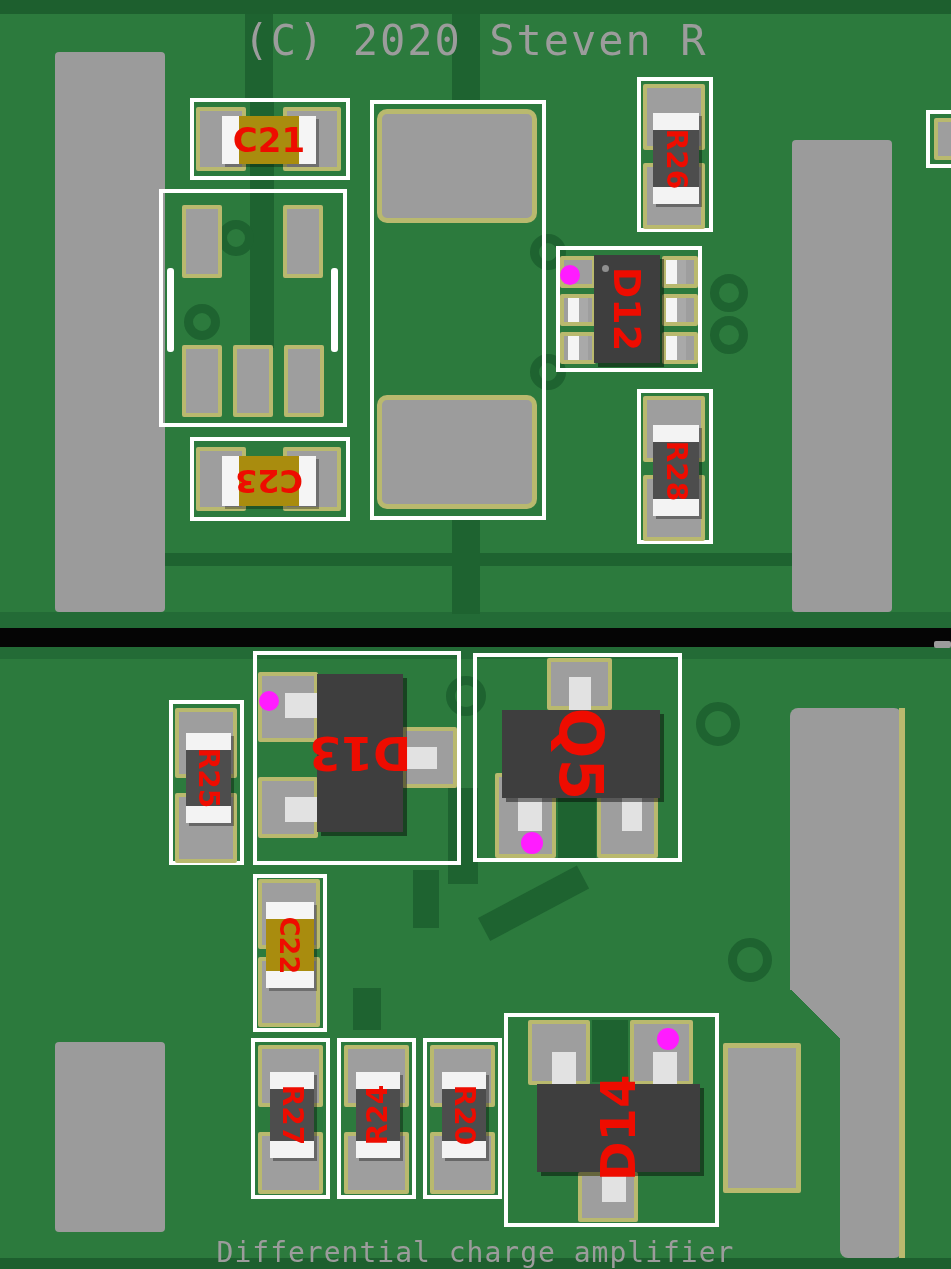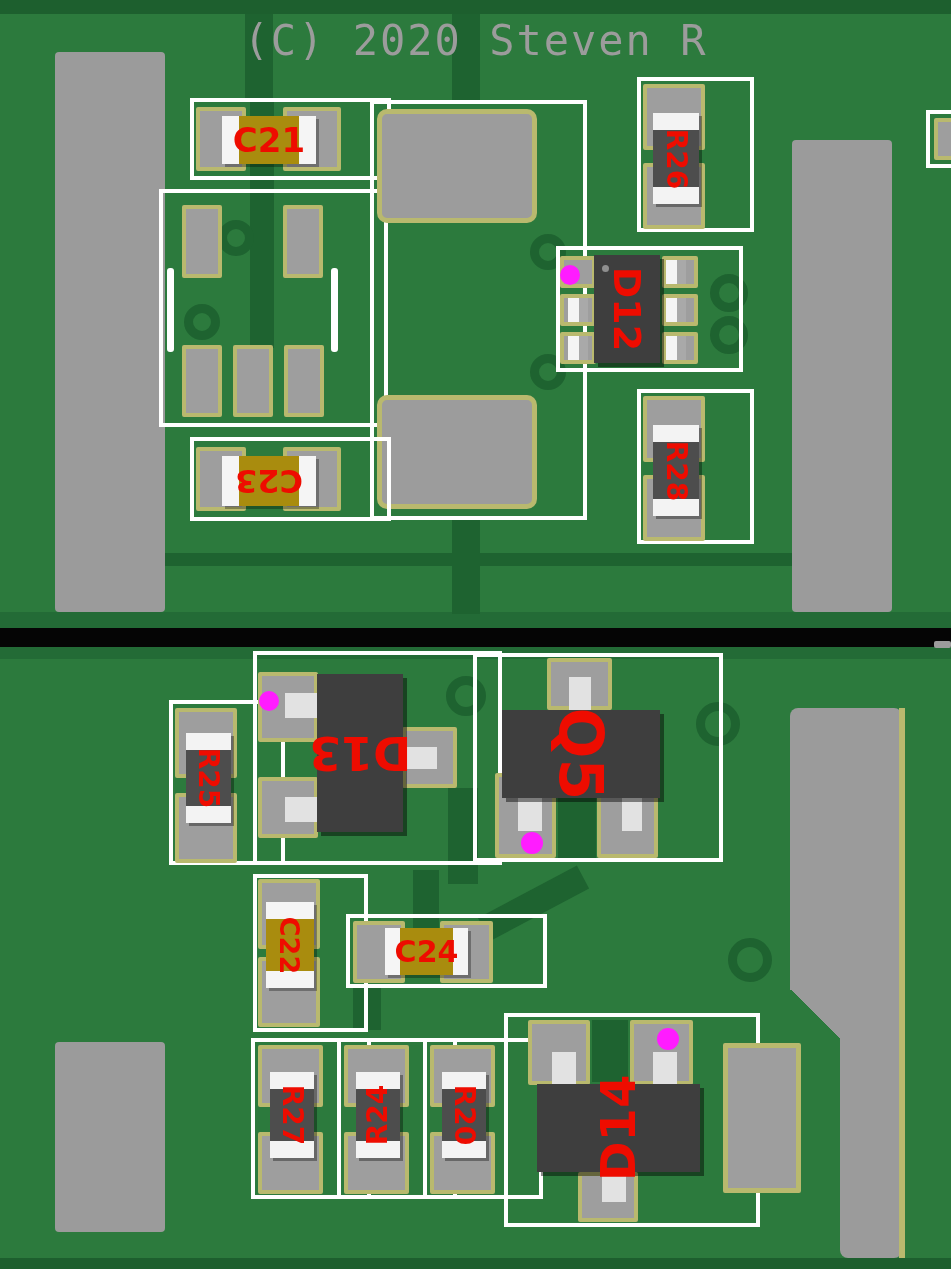--- a/index.html
+++ b/index.html
@@ -1,21 +1,21 @@
 <!DOCTYPE html>
 <html><head>
 <meta charset="utf-8">
 <style>
   html,body{margin:0;padding:0;background:#222;}
   .pcb{position:relative;width:951px;height:1269px;background:#2c7a3d;overflow:hidden;font-family:"DejaVu Sans",sans-serif;}
   .strip{position:absolute;left:0;width:951px;}
   .trace{position:absolute;background:#1e6330;}
   .ring{position:absolute;border:9px solid #1e6330;border-radius:50%;box-sizing:border-box;}
   .copper{position:absolute;background:#9b9b9b;border-radius:4px;}
-  .g{position:absolute;padding-left:41px;}
+  .g{position:absolute;}
   .courtyard{position:absolute;inset:0;border:4px solid #ffffff;}
   .pad{position:absolute;background:#9e9e9e;border:4px solid #b9b96e;box-sizing:border-box;border-radius:2px;}
   .bigpad{border-width:5px;border-radius:10px;background:#9c9c9c;}
   .lead{position:absolute;background:#e2e2e2;}
   .leadh{background:linear-gradient(to right,#f4f4f4 55%,#a9a9a9 55%);}
   .icbody{position:absolute;background:#3e3e3e;box-shadow:4px 4px 0 rgba(0,0,0,0.45);}
   .res{position:absolute;display:flex;box-shadow:3px 3px 0 rgba(0,0,0,0.35);}
   .res.v{flex-direction:column;}
   .rcap{background:#f3f3f3;flex:0 0 17px;}
   .rmid{background:#4d4d4d;flex:1;}
@@ -69,20 +69,21 @@
   <div class="copper" style="left:55px;top:52px;width:110px;height:560px;"></div>
   <div class="copper" style="left:792px;top:140px;width:100px;height:472px;"></div>
   <div class="copper" style="left:55px;top:1042px;width:110px;height:190px;"></div>
   <div class="copper" style="left:934px;top:641px;width:17px;height:7px;border-radius:2px;"></div>
   <div class="copper" style="left:790px;top:708px;width:112px;height:282px;border-radius:8px 8px 0 0;"></div>
   <div style="position:absolute;left:790px;top:988px;width:52px;height:52px;background:linear-gradient(to bottom left,#9b9b9b 50%,transparent 50%);"></div>
   <div class="copper" style="left:840px;top:990px;width:62px;height:268px;border-radius:0 0 8px 8px;"></div>
   <div style="position:absolute;left:899px;top:708px;width:6px;height:550px;background:#b9b96e;"></div>
 
   <div class="silk" style="top:16px;font-size:42px;">(C) 2020 Steven R</div>
+  <div class="silk" style="top:1236px;font-size:28px;letter-spacing:1px;">Differential charge amplifier</div>
 
   <div class="g" style="left:190px;top:98px;width:160px;height:82px;">
     <div class="courtyard"></div>
     <div class="pad" style="left:6px;top:9px;width:50px;height:64px;"></div>
     <div class="pad" style="left:93px;top:9px;width:58px;height:64px;"></div>
     <div class="capc" style="left:32px;top:18px;width:94px;height:48px;">
       <div class="ccap"></div>
       <div class="cmid"></div>
       <div class="ccap"></div>
     </div>
@@ -227,33 +228,20 @@
     <div class="capc v" style="left:13px;top:28px;width:48px;height:86px;">
       <div class="ccap"></div>
       <div class="cmid"></div>
       <div class="ccap"></div>
     </div>
     <div class="ref" style="left:13px;top:28px;width:48px;height:86px;font-size:27px;">
         <span class="rot90">C22</span>
       </div>
   </div>
 
-  <div class="g" style="left:346px;top:914px;width:160px;height:74px;">
-    <div class="courtyard"></div>
-    <div class="pad" style="left:7px;top:7px;width:52px;height:62px;"></div>
-    <div class="pad" style="left:94px;top:7px;width:53px;height:62px;"></div>
-    <div class="capc" style="left:39px;top:14px;width:83px;height:47px;">
-      <div class="ccap" style="flex:0 0 15px;"></div>
-      <div class="cmid"></div>
-      <div class="ccap" style="flex:0 0 15px;"></div>
-    </div>
-    <div class="ref" style="left:39px;top:14px;width:83px;height:47px;font-size:30px;">
-        <span>C24</span>
-      </div>
-  </div>
 
 
   <div class="g" style="left:251px;top:1038px;width:79px;height:161px;">
     <div class="courtyard"></div>
     <div class="pad" style="left:7px;top:7px;width:65px;height:62px;"></div>
     <div class="pad" style="left:7px;top:94px;width:65px;height:62px;"></div>
     <div class="res v" style="left:19px;top:34px;width:44px;height:86px;">
       <div class="rcap"></div>
       <div class="rmid"></div>
       <div class="rcap"></div>

